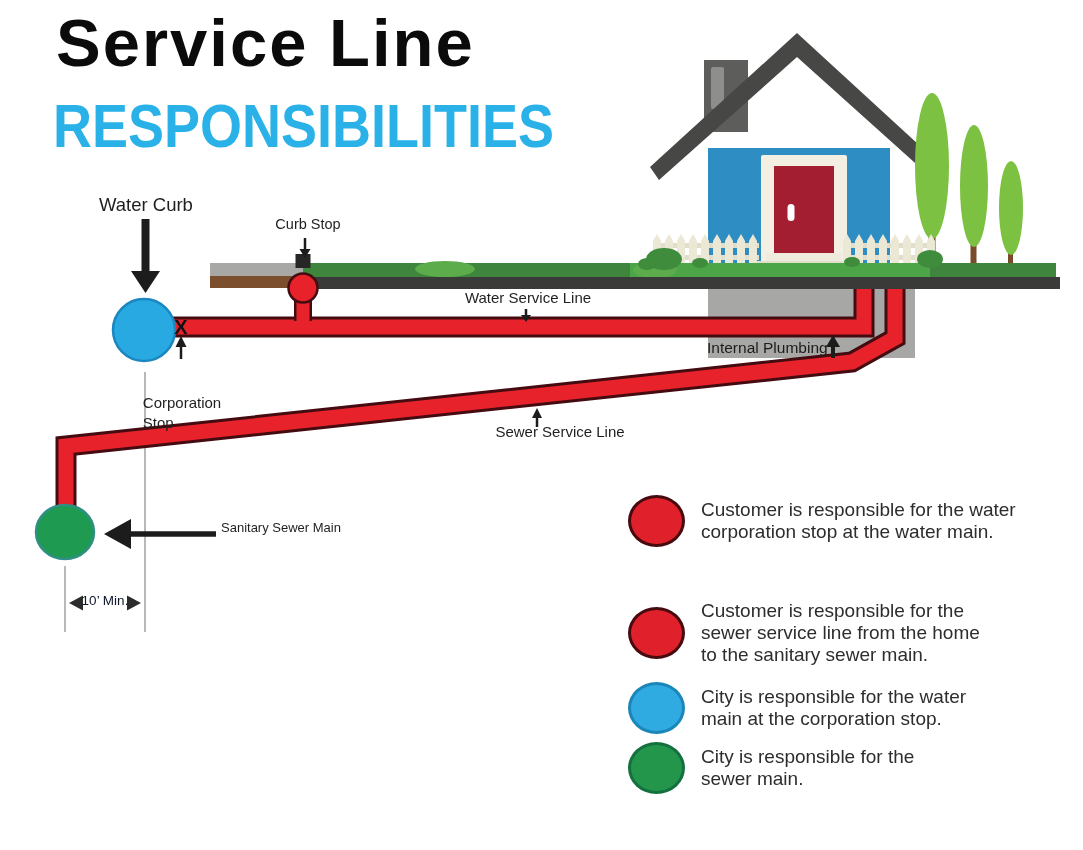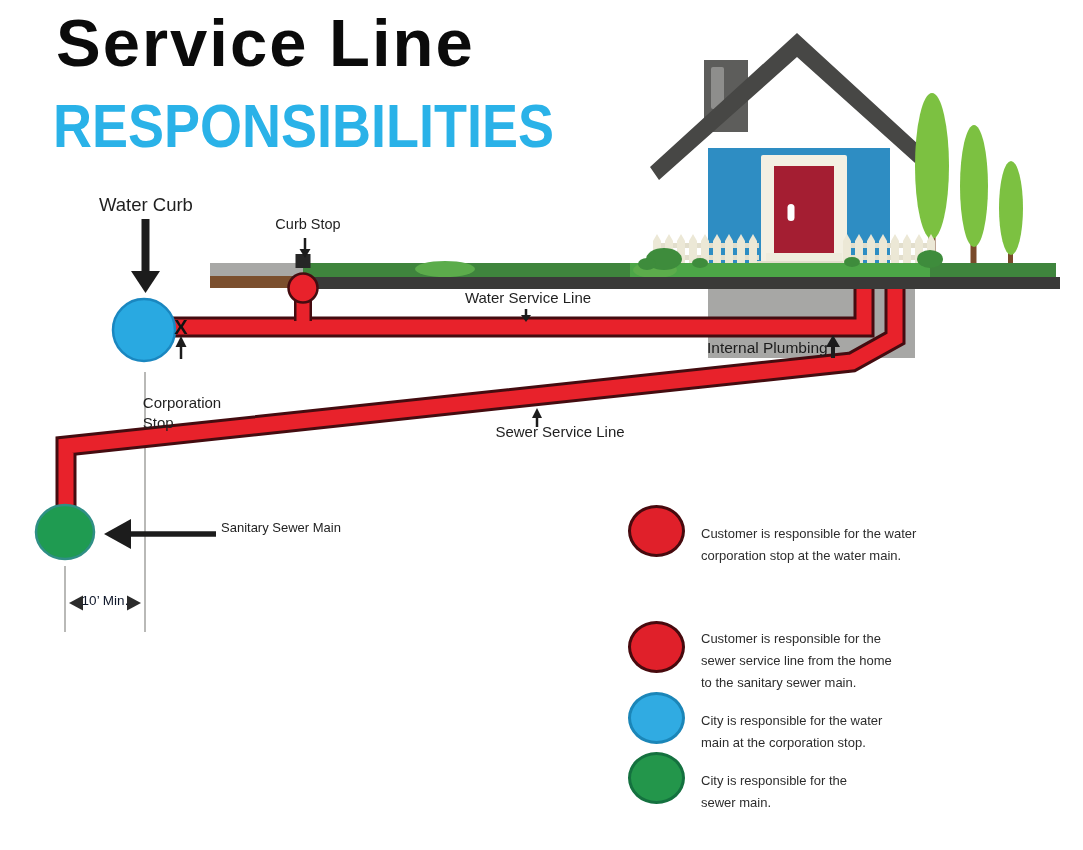--- a/index.html
+++ b/index.html
@@ -15,21 +15,21 @@
   .curb-stop{left:308px;top:216px;font-size:14.5px;}
   .wsl{left:528px;top:289px;font-size:15px;}
   .corp{left:182px;top:353px;font-size:15px;line-height:19.5px;margin-top:40px;}
   .internal{left:707px;top:339px;font-size:15.5px;color:#1c1c1c;}
   .ssl{left:539px;top:423px;font-size:15px;margin-left:21px;}
   .sanitary{left:221px;top:520px;font-size:13px;}
   .mindist{left:105px;top:593px;font-size:13.5px;color:#0f172a;}
   .legend{position:absolute;left:628px;top:0;width:440px;}
   .legend-row{position:absolute;left:0;display:flex;align-items:center;gap:16px;}
   .legend-swatch{width:57px;height:52px;border-radius:50%;border:3px solid #000;flex:0 0 auto;box-sizing:border-box;}
-  .legend-text{font-size:13px;line-height:22px;color:#2d2d2d;margin-top:28px;}
+  .legend-text{font-size:19px;line-height:22px;color:#2d2d2d;}
   .r1{top:495px;} .r2{top:600px;} .r3{top:682px;} .r4{top:742px;}
 </style>
 </head>
 <body>
 
 <div class="canvas">
 
   <svg width="1083" height="850" viewBox="0 0 1083 850">
     <defs>
       <polygon id="picket" points="0,7 4,0 8,7 8,32 0,32" fill="#ece8d6"></polygon>

